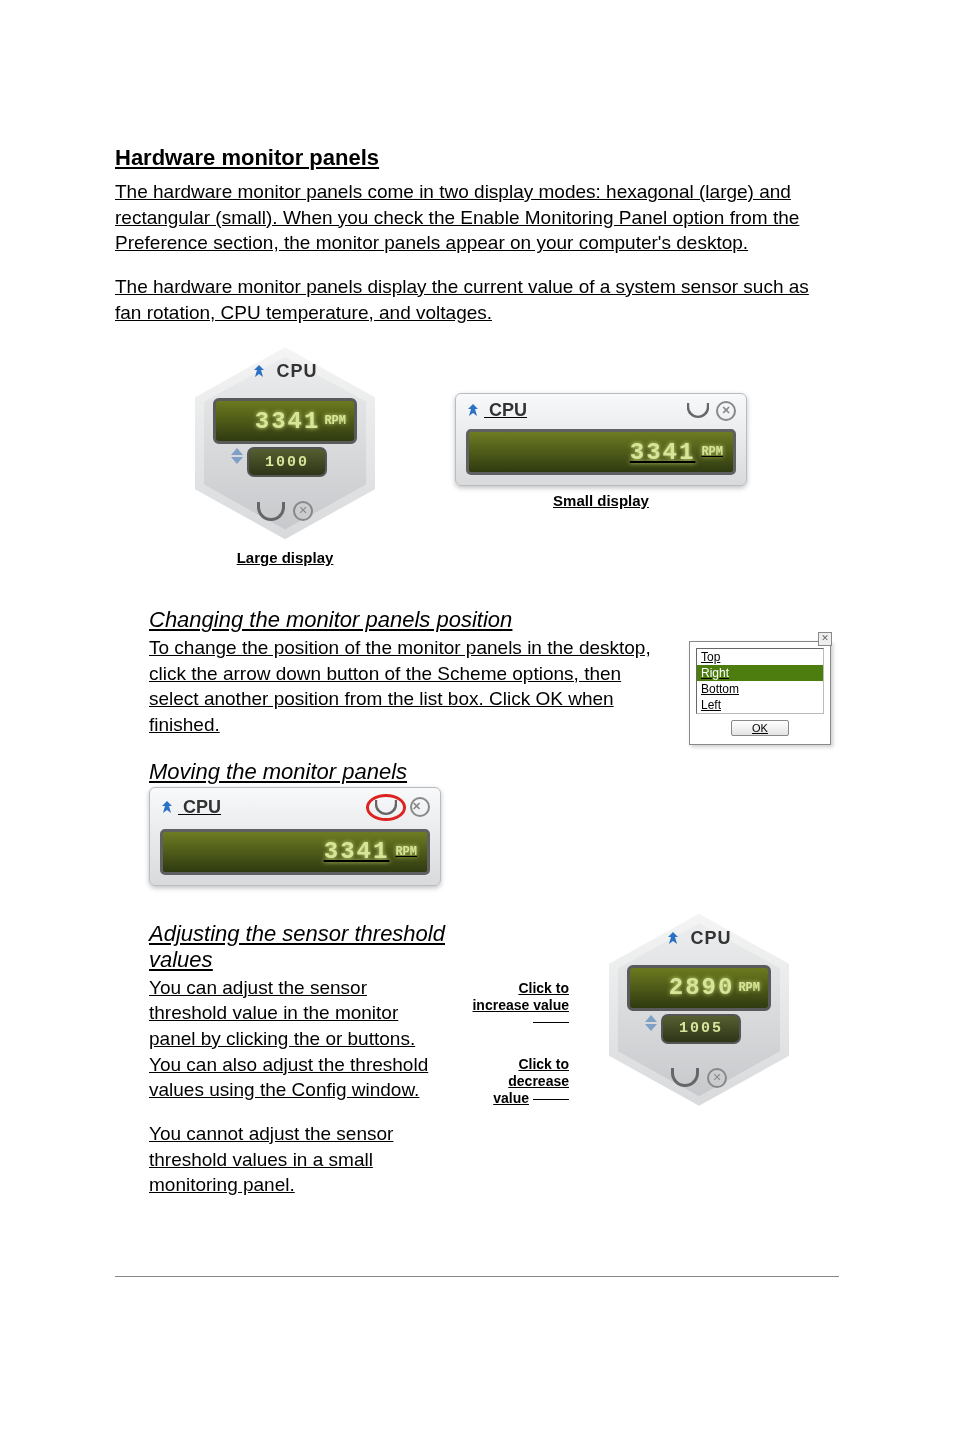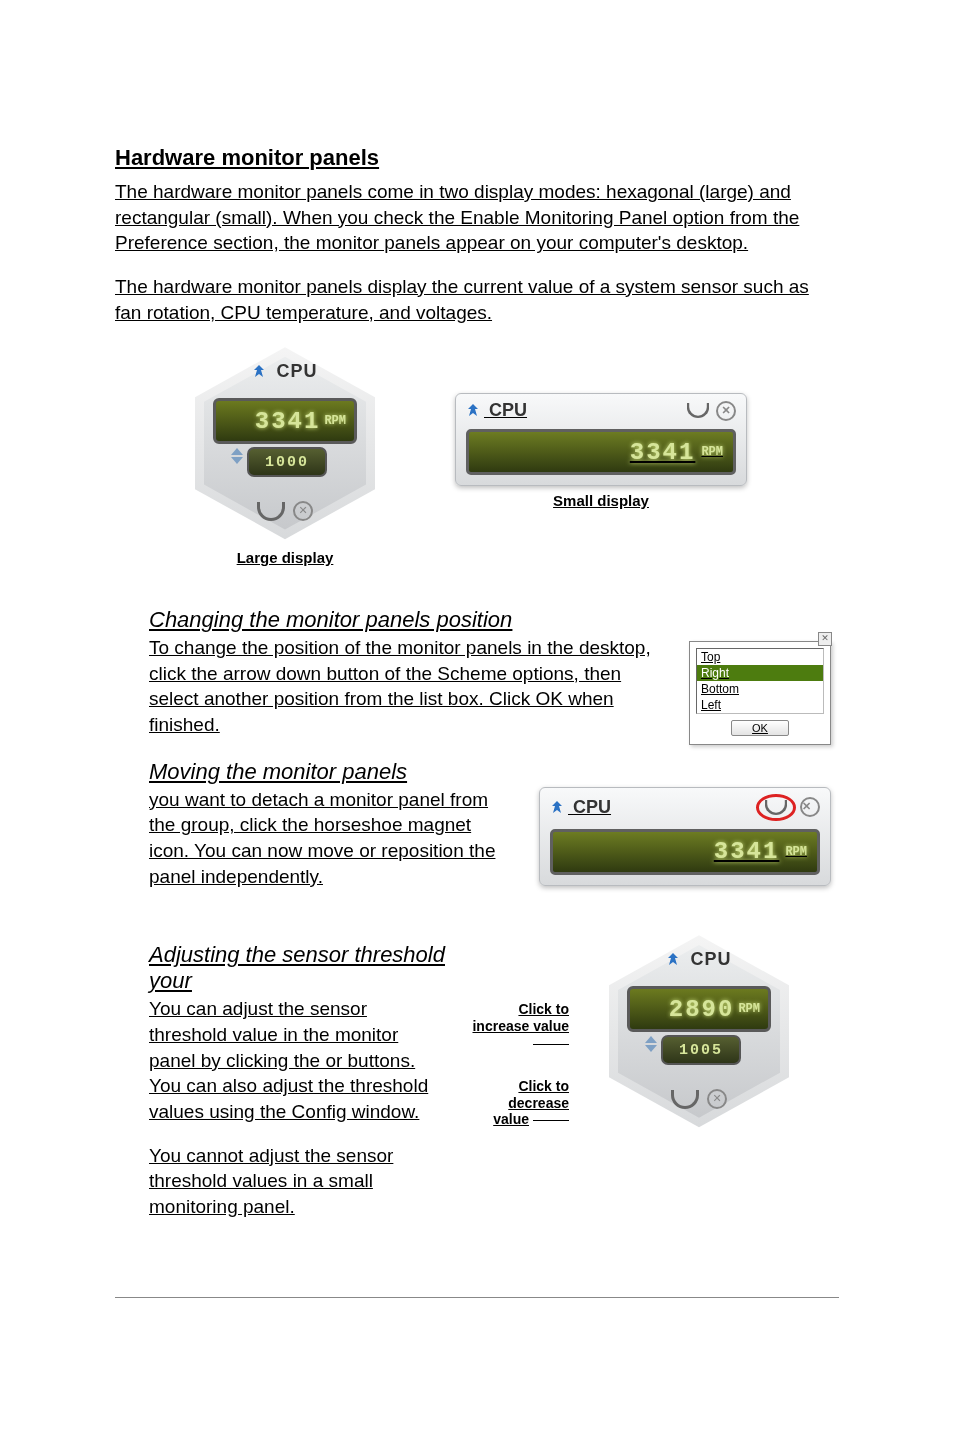--- a/index.html
+++ b/index.html
@@ -352,23 +352,20 @@
             <li>Bottom</li>
             <li>Left</li>
           </ul>
           <div class="ok-btn">OK</div>
         </div>
       </div>
     </div>
 
     <div class="subhead">Moving the monitor panels</div>
     <div class="row-flex">
-      <div class="col-text" style="max-width:360px;">
-        <p>you want to detach a monitor panel from the group, click the horseshoe magnet icon. You can now move or reposition the panel independently.</p>
-      </div>
       <div>
         <div class="rect-panel">
           <div class="rect-top">
             <span>
               <svg class="pin-svg" width="14" height="14">
                   <polygon points="7,0 12,5 9,5 11,12 7,9 3,12 5,5 2,5" fill="#2b72c4"></polygon>
                 </svg>
               <span>CPU</span>
             </span>
             <span class="rect-icons">
@@ -381,21 +378,21 @@
           <div class="rect-lcd">
             <span>3341</span>
             <span class="unit">RPM</span>
           </div>
         </div>
       </div>
     </div>
 
     <div class="adjust-row">
       <div class="col-text" style="max-width:300px;">
-        <div class="subhead">Adjusting the sensor threshold your</div>
+        <div class="subhead">Adjusting the sensor threshold values</div>
         <p>You can adjust the sensor threshold value in the monitor panel by clicking the  or  buttons. You can also adjust the threshold values using the Config window.</p>
         <p>You cannot adjust the sensor threshold values in a small monitoring panel.</p>
       </div>
 
       <div class="callout-col">
         <div class="c1"><span>Click to increase value</span><span class="leader"></span></div>
         <div class="c2"><span>Click to decrease value</span><span class="leader"></span></div>
       </div>
 
       <div>

